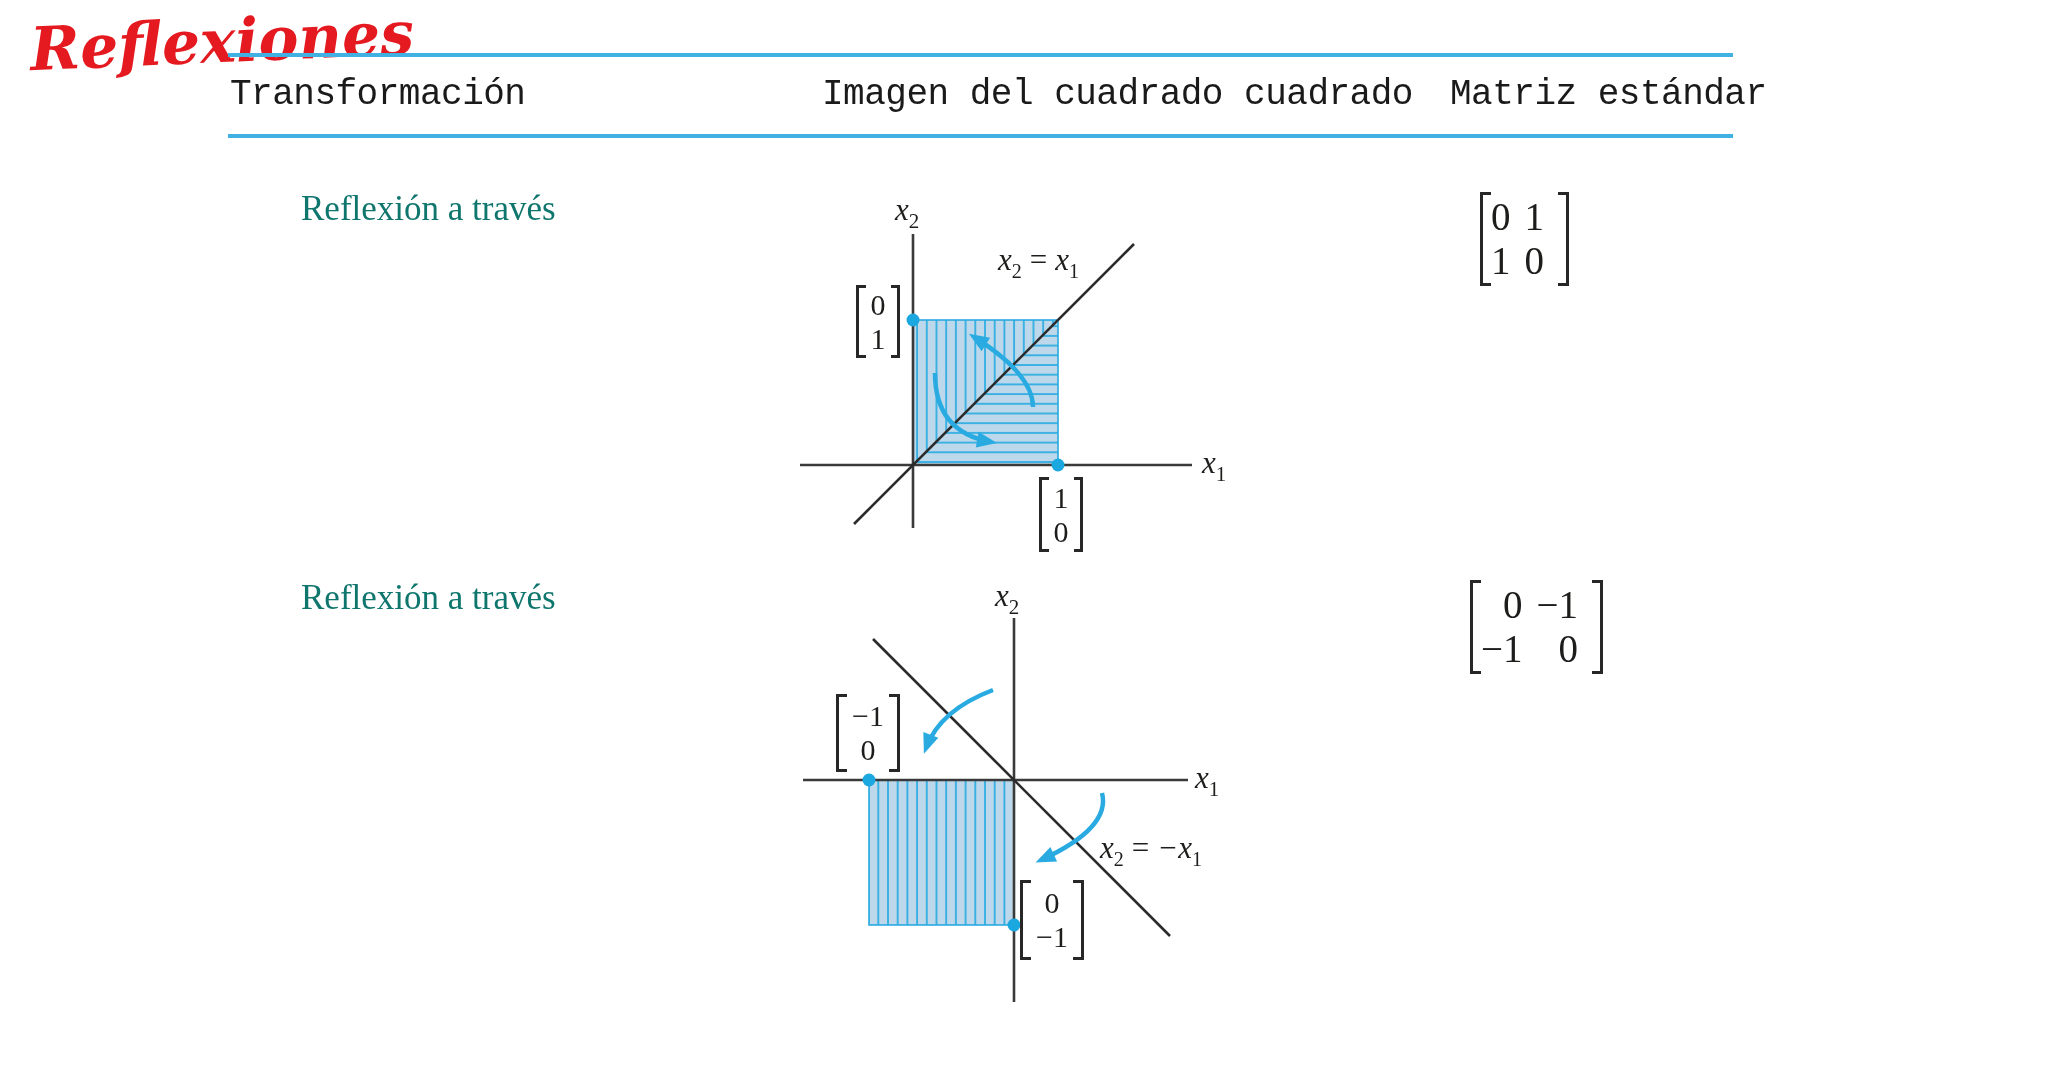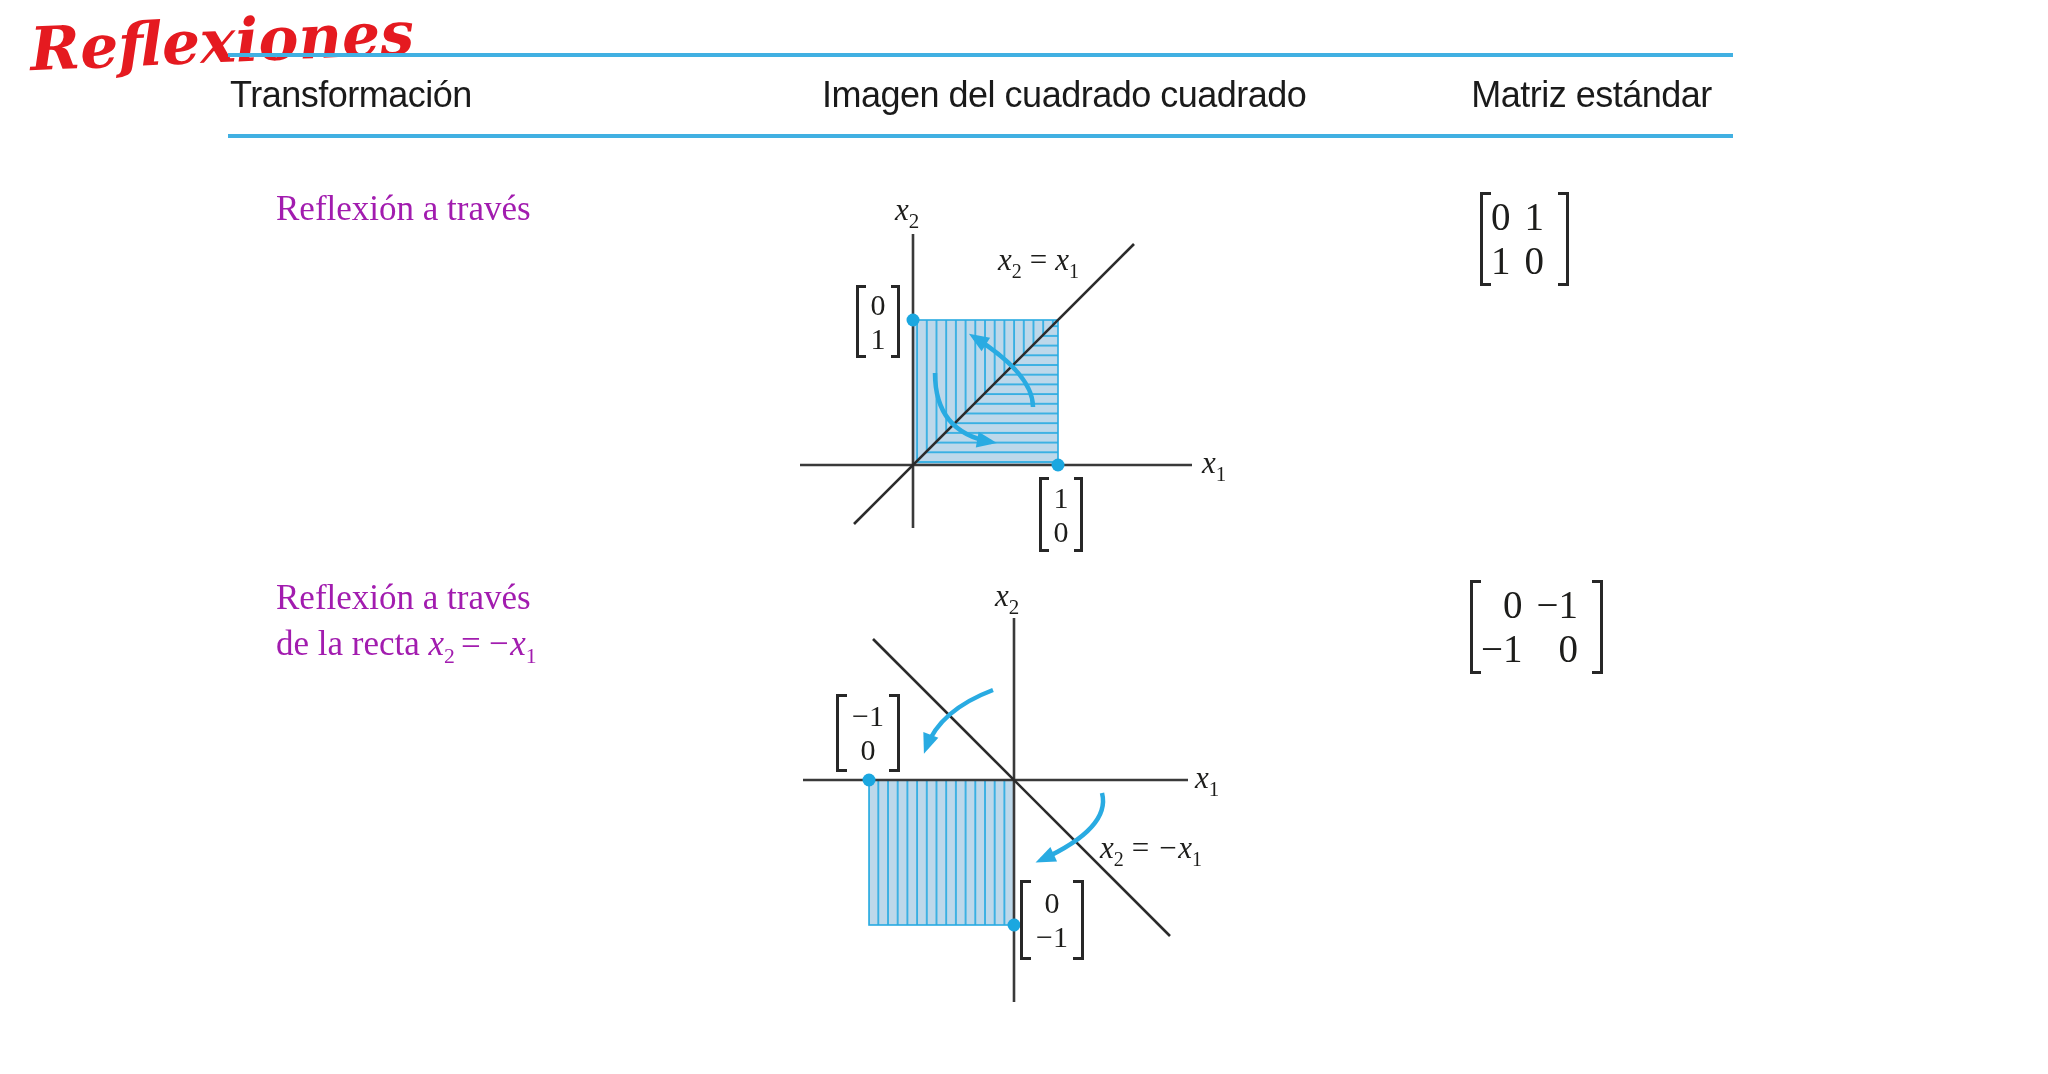--- a/index.html
+++ b/index.html
@@ -15,30 +15,30 @@
     font-family:"DejaVu Serif", serif; font-style:italic; font-weight:bold;
     font-size:60px; color:#e51a20; transform:rotate(-2.5deg);
     letter-spacing:0px; white-space:nowrap;
   }
   
   .rule { position:absolute; left:228px; width:1505px; height:4px; background:#41b0e2; }
   .rule.top { top:53px; }
   .rule.mid { top:134px; }
   
   .hdr {
-    position:absolute; font-family:Liberation Sans, sans-serif;
+    position:absolute; font-family:Liberation Mono, monospace;
     font-size:36px; color:#1a1a1a; letter-spacing:-0.5px; white-space:nowrap;
   }
   #hdr1 { left:230px; top:74px; }
   #hdr2 { left:822px; top:74px; }
   #hdr3 { left:1450px; top:74px; width:283px; text-align:center; }
   
   .rowlabel {
-    position:absolute; left:276px; font-size:35px; line-height:46px;
-    color:#a21caf; white-space:nowrap;
+    position:absolute; left:301px; font-size:35px; line-height:46px;
+    color:#0f766e; white-space:nowrap;
   }
   #rowlabel1 { top:186px; }
   #rowlabel2 { top:575px; }
   .rowlabel i { font-style:italic; }
   .rowlabel sub { font-size:0.62em; }
   .rowlabel .rel { padding:0 6px; }
   
   .dia { position:absolute; }
   #dia1 { left:790px; top:170px; }
   #dia2 { left:790px; top:570px; }
@@ -132,21 +132,20 @@
       <span>0</span>
       <span>1</span>
       <span>1</span>
       <span>0</span>
     </div>
     <div class="br"></div>
   </div>
 
   <div id="rowlabel2" class="rowlabel">
     <div>Reflexión a través</div>
-    <div><span>de la recta</span>&nbsp;<i>x</i><sub>2</sub><span class="rel">=</span><i>−x</i><sub>1</sub></div>
   </div>
 
   <svg id="dia2" class="dia" width="480" height="440" viewBox="0 0 480 440">
 
     <rect x="79" y="210" width="145" height="145" fill="#bdd8ea" stroke="#29abe2" stroke-width="1.6"></rect>
     <rect x="79" y="210" width="145" height="145" fill="url(#vhatch)"></rect>
 
     <line x1="13" y1="210" x2="398" y2="210" stroke="#3a3a3a" stroke-width="2.6"></line>
     <line x1="224" y1="48" x2="224" y2="432" stroke="#3a3a3a" stroke-width="2.6"></line>
 

